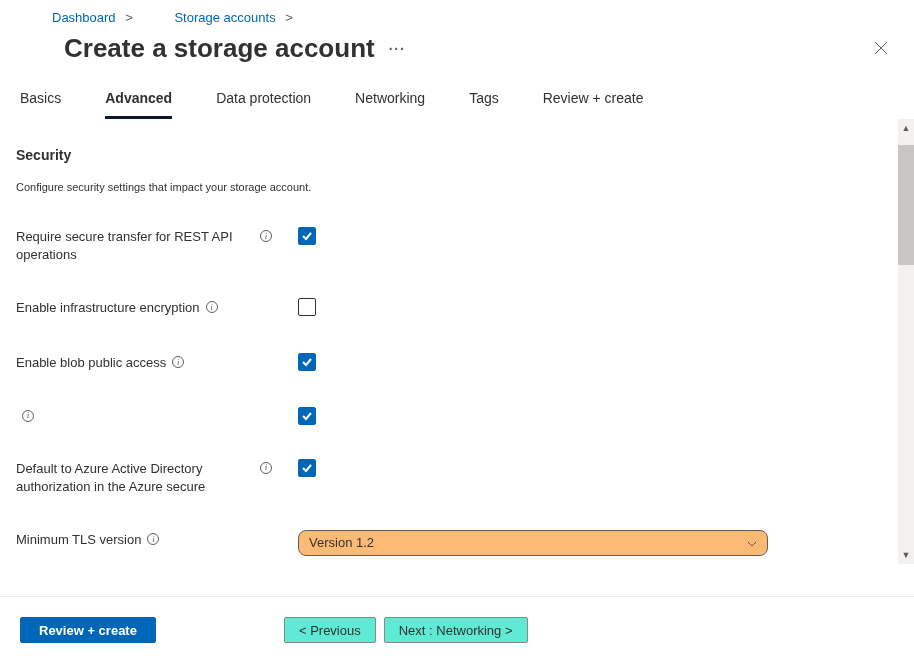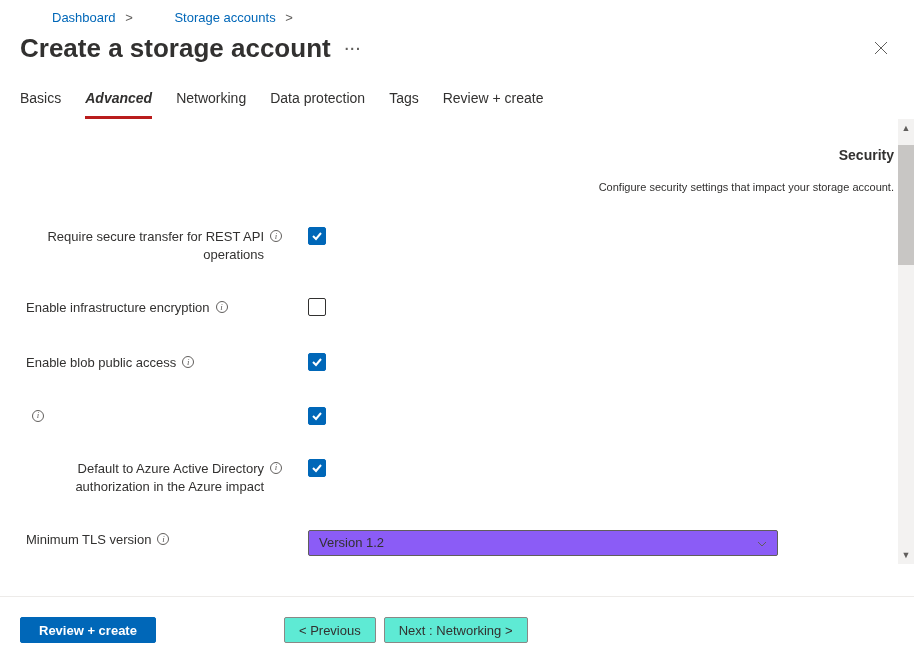--- a/index.html
+++ b/index.html
@@ -29,20 +29,21 @@
     }
     .breadcrumb .sep {
       margin: 0 6px;
       color: #605e5c;
     }
     .header {
       display: flex;
       align-items: center;
       justify-content: space-between;
       padding: 4px 20px 20px 20px;
+      margin-left: 44px;
     }
     .header h1 {
       font-size: 26px;
       font-weight: 600;
       color: #323130;
       display: flex;
       align-items: center;
     }
     .header .more-dots {
       margin-left: 14px;
@@ -59,44 +60,42 @@
       border: none;
       line-height: 1;
     }
     .close-btn svg {
       width: 14px;
       height: 14px;
     }
     .tabs {
       display: flex;
       padding: 0 20px;
-      gap: 24px;
+      gap: 44px;
       border-bottom: 0;
     }
     .tab {
       padding: 6px 0 10px 0;
       font-size: 14px;
       color: #323130;
       cursor: pointer;
       border-bottom: 3px solid transparent;
     }
     .tab.active {
       font-weight: 600;
-      border-bottom: 3px solid #b91c1c;
-      font-style: italic;
+      border-bottom: 3px solid #0f172a;
     }
     .content-wrapper {
       position: relative;
       height: 445px;
     }
     .content {
-      padding: 28px 20px 20px 26px;
+      padding: 28px 20px 20px 16px;
       overflow-y: auto;
       height: 100%;
-      text-align: right;
     }
     .section-title {
       font-size: 14px;
       font-weight: 600;
       color: #323130;
       margin-bottom: 18px;
     }
     .section-desc {
       font-size: 11px;
       color: #323130;
@@ -161,28 +160,28 @@
     }
     .checkbox svg {
       display: none;
       width: 12px;
       height: 12px;
     }
     .select {
       width: 470px;
       height: 26px;
       border: 1px solid #605e5c;
-      border-radius: 2px;
+      border-radius: 8px;
       padding: 0 10px;
       font-size: 13px;
       display: flex;
       align-items: center;
       justify-content: space-between;
       cursor: pointer;
-      background: #8b5cf6;
+      background: #fdba74;
     }
     .select .chevron {
       color: #605e5c;
     }
     .scrollbar-track {
       position: absolute;
       right: 0;
       top: 0;
       width: 16px;
       height: 100%;
@@ -256,22 +255,22 @@
     <svg viewBox="0 0 14 14" stroke="#605e5c" stroke-width="1">
       <line x1="1" y1="1" x2="13" y2="13"></line>
       <line x1="13" y1="1" x2="1" y2="13"></line>
     </svg>
   </button>
 </div>
 
 <div class="tabs">
   <div class="tab">Basics</div>
   <div class="tab active">Advanced</div>
+  <div class="tab">Data protection</div>
   <div class="tab">Networking</div>
-  <div class="tab">Data protection</div>
   <div class="tab">Tags</div>
   <div class="tab">Review + create</div>
 </div>
 
 <div class="content-wrapper">
   <div class="content">
     <div class="section-title">Security</div>
     <div class="section-desc">Configure security settings that impact your storage account.</div>
 
     <div class="form-row">
@@ -322,21 +321,21 @@
         <div class="checkbox checked">
           <svg viewBox="0 0 12 12" stroke="#fff" stroke-width="2" fill="none">
               <polyline points="2,6 5,9 10,3"></polyline>
             </svg>
         </div>
       </div>
     </div>
 
     <div class="form-row">
       <div class="form-label">
-        <span class="label-text">Default to Azure Active Directory authorization in the Azure impact</span>
+        <span class="label-text">Default to Azure Active Directory authorization in the Azure secure</span>
         <span class="info-icon">i</span>
       </div>
       <div class="form-control">
         <div class="checkbox checked">
           <svg viewBox="0 0 12 12" stroke="#fff" stroke-width="2" fill="none">
               <polyline points="2,6 5,9 10,3"></polyline>
             </svg>
         </div>
       </div>
     </div>

